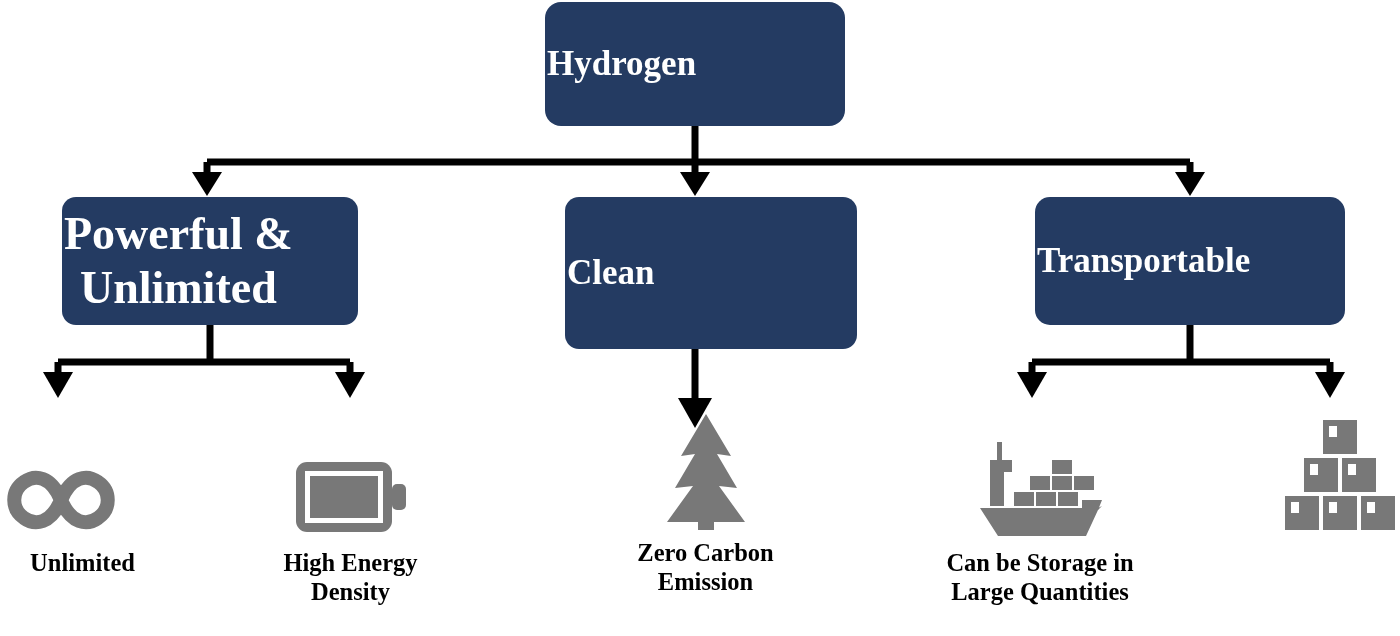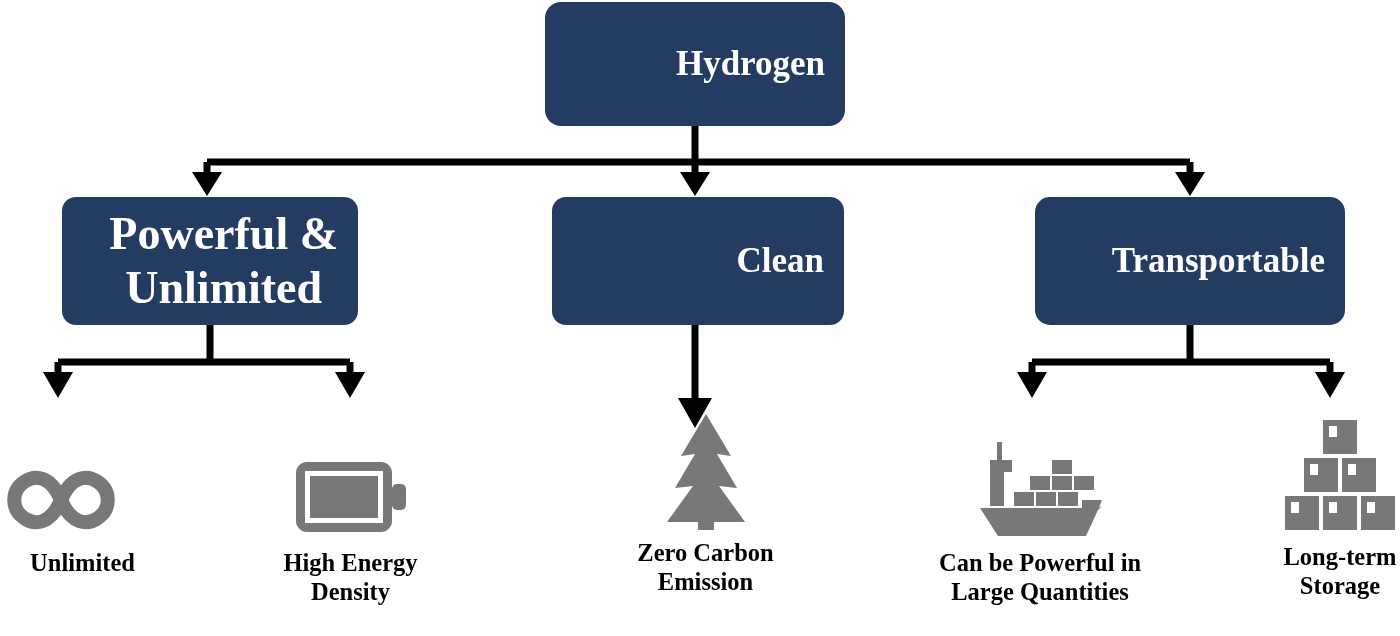--- a/index.html
+++ b/index.html
@@ -25,47 +25,47 @@
     height: 636px;
     pointer-events: none;
   }
   .node-box {
     position: absolute;
     background: #243B62;
     border-radius: 14px;
     color: #ffffff;
     display: flex;
     align-items: center;
-    justify-content: flex-end;
+    justify-content: flex-start;
     text-align: center;
     font-weight: bold;
     line-height: 1.18;
     box-sizing: border-box;
-    padding: 4px 20px;
+    padding: 4px 2px;
   }
   .node-root {
     left: 545px;
     top: 2px;
     width: 300px;
     height: 124px;
     font-size: 35px;
     border-radius: 16px;
   }
   .node-l1 {
     left: 62px;
     top: 197px;
     width: 296px;
     height: 128px;
     font-size: 46px;
   }
   .node-l2 {
-    left: 552px;
+    left: 565px;
     top: 197px;
     width: 292px;
-    height: 128px;
+    height: 152px;
     font-size: 35px;
   }
   .node-l3 {
     left: 1035px;
     top: 197px;
     width: 310px;
     height: 128px;
     font-size: 35px;
     border-radius: 15px;
   }
@@ -216,21 +216,21 @@
           <rect x="78" y="40" width="20" height="14"></rect>
           <rect x="100" y="40" width="20" height="14"></rect>
 
           <rect x="78" y="24" width="20" height="14"></rect>
 
           <path d="M6,72 L124,72 L128,70 L124,74 L112,100 L24,100 Z"></path>
           <path d="M108,64 L128,64 L124,74 L108,74 Z"></path>
         </g>
       </svg>
     </div>
-    <div class="leaf-caption">Can be Powerful in
+    <div class="leaf-caption">Can be Storage in
 Large Quantities</div>
   </div>
 
   <div class="leaf leaf-storage">
     <div class="leaf-icon">
       <svg width="128" height="118" viewBox="0 0 128 118">
         <g fill="#787878">
 
           <rect x="47" y="4" width="34" height="34"></rect>
 
@@ -244,17 +244,15 @@
         <g fill="#ffffff">
           <rect x="53" y="10" width="8" height="11"></rect>
           <rect x="34" y="48" width="8" height="11"></rect>
           <rect x="72" y="48" width="8" height="11"></rect>
           <rect x="15" y="86" width="8" height="11"></rect>
           <rect x="53" y="86" width="8" height="11"></rect>
           <rect x="91" y="86" width="8" height="11"></rect>
         </g>
       </svg>
     </div>
-    <div class="leaf-caption">Long-term
-Storage</div>
   </div>
 
 </div>
 
 </body></html>

